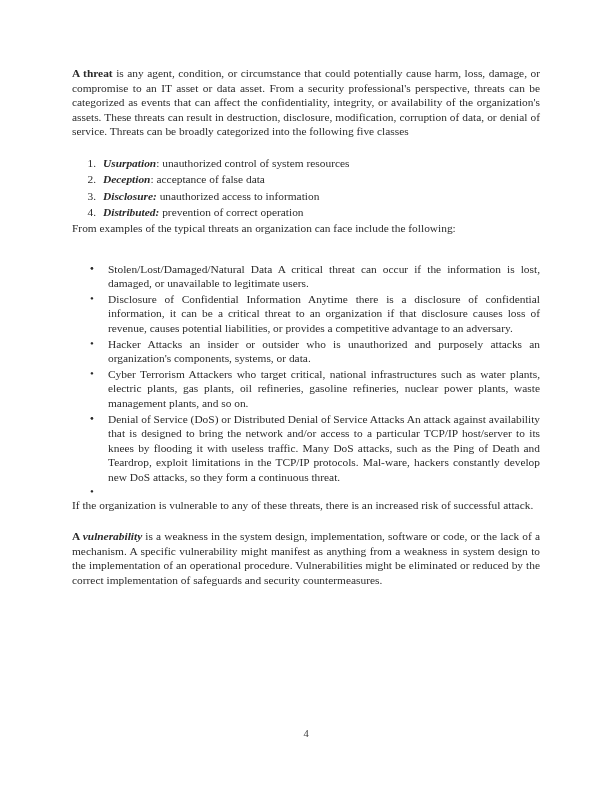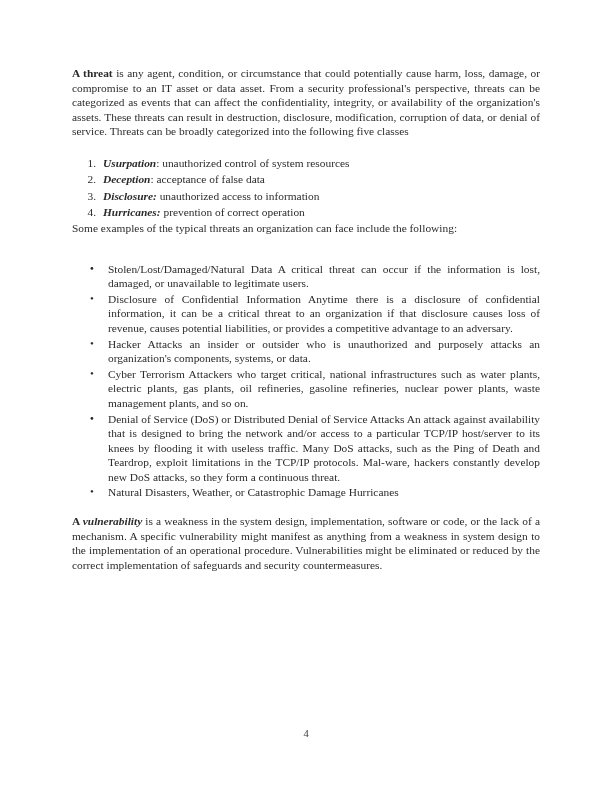--- a/index.html
+++ b/index.html
@@ -121,37 +121,38 @@
       <li>
         <span class="num">1.</span><span class="bi">Usurpation</span><span>:</span><span> unauthorized control of system resources</span>
       </li>
       <li>
         <span class="num">2.</span><span class="bi">Deception</span><span>:</span><span> acceptance of false data</span>
       </li>
       <li>
         <span class="num">3.</span><span class="bi">Disclosure:</span><span></span><span> unauthorized access to information</span>
       </li>
       <li>
-        <span class="num">4.</span><span class="bi">Hurricanes:</span><span></span><span> prevention of correct operation</span>
+        <span class="num">4.</span><span class="bi">Distributed:</span><span></span><span> prevention of correct operation</span>
       </li>
     </ol>
 
-    <p class="body-par examples-lead">Some examples of the typical threats an organization can face include the following:</p>
+    <p class="body-par examples-lead">From examples of the typical threats an organization can face include the following:</p>
 
     <ul class="bullet-list">
       <li><span class="bullet">•</span></li>
       <li><span class="bullet">•</span><span>Stolen/Lost/Damaged/Natural Data A critical threat can occur if the information is lost, damaged, or unavailable to legitimate users.</span></li>
       <li><span class="bullet">•</span><span>Disclosure of Confidential Information Anytime there is a disclosure of confidential information, it can be a critical threat to an organization if that disclosure causes loss of revenue, causes potential liabilities, or provides a competitive advantage to an adversary.</span></li>
       <li><span class="bullet">•</span><span>Hacker Attacks an insider or outsider who is unauthorized and purposely attacks an organization's components, systems, or data.</span></li>
       <li><span class="bullet">•</span><span>Cyber Terrorism Attackers who target critical, national infrastructures such as water plants, electric plants, gas plants, oil refineries, gasoline refineries, nuclear power plants, waste management plants, and so on.</span></li>
       <li><span class="bullet">•</span></li>
       <li><span class="bullet">•</span><span>Denial of Service (DoS) or Distributed Denial of Service Attacks An attack against availability that is designed to bring the network and/or access to a particular TCP/IP host/server to its knees by flooding it with useless traffic. Many DoS attacks, such as the Ping of Death and Teardrop, exploit limitations in the TCP/IP protocols. Mal-ware, hackers constantly develop new DoS attacks, so they form a continuous threat.</span></li>
-      <li><span class="bullet">•</span><span>Natural Disasters, Weather, or Catastrophic Damage Hurricanes</span></li>
+      <li><span class="bullet">•</span></li>
     </ul>
 
     <div class="closing-block">
+      <p class="body-par">If the organization is vulnerable to any of these threats, there is an increased risk of successful attack.</p>
       <p class="body-par"><b>A </b><span class="bi">vulnerability</span><span> is a weakness in the system design, implementation, software or code, or the lack of a mechanism. A specific vulnerability might manifest as anything from a weakness in system design to the implementation of an operational procedure. Vulnerabilities might be eliminated or reduced by the correct implementation of safeguards and security countermeasures.</span></p>
     </div>
 
   </div>
 
   <div class="page-number">4</div>
 </div>
 
 </body></html>

